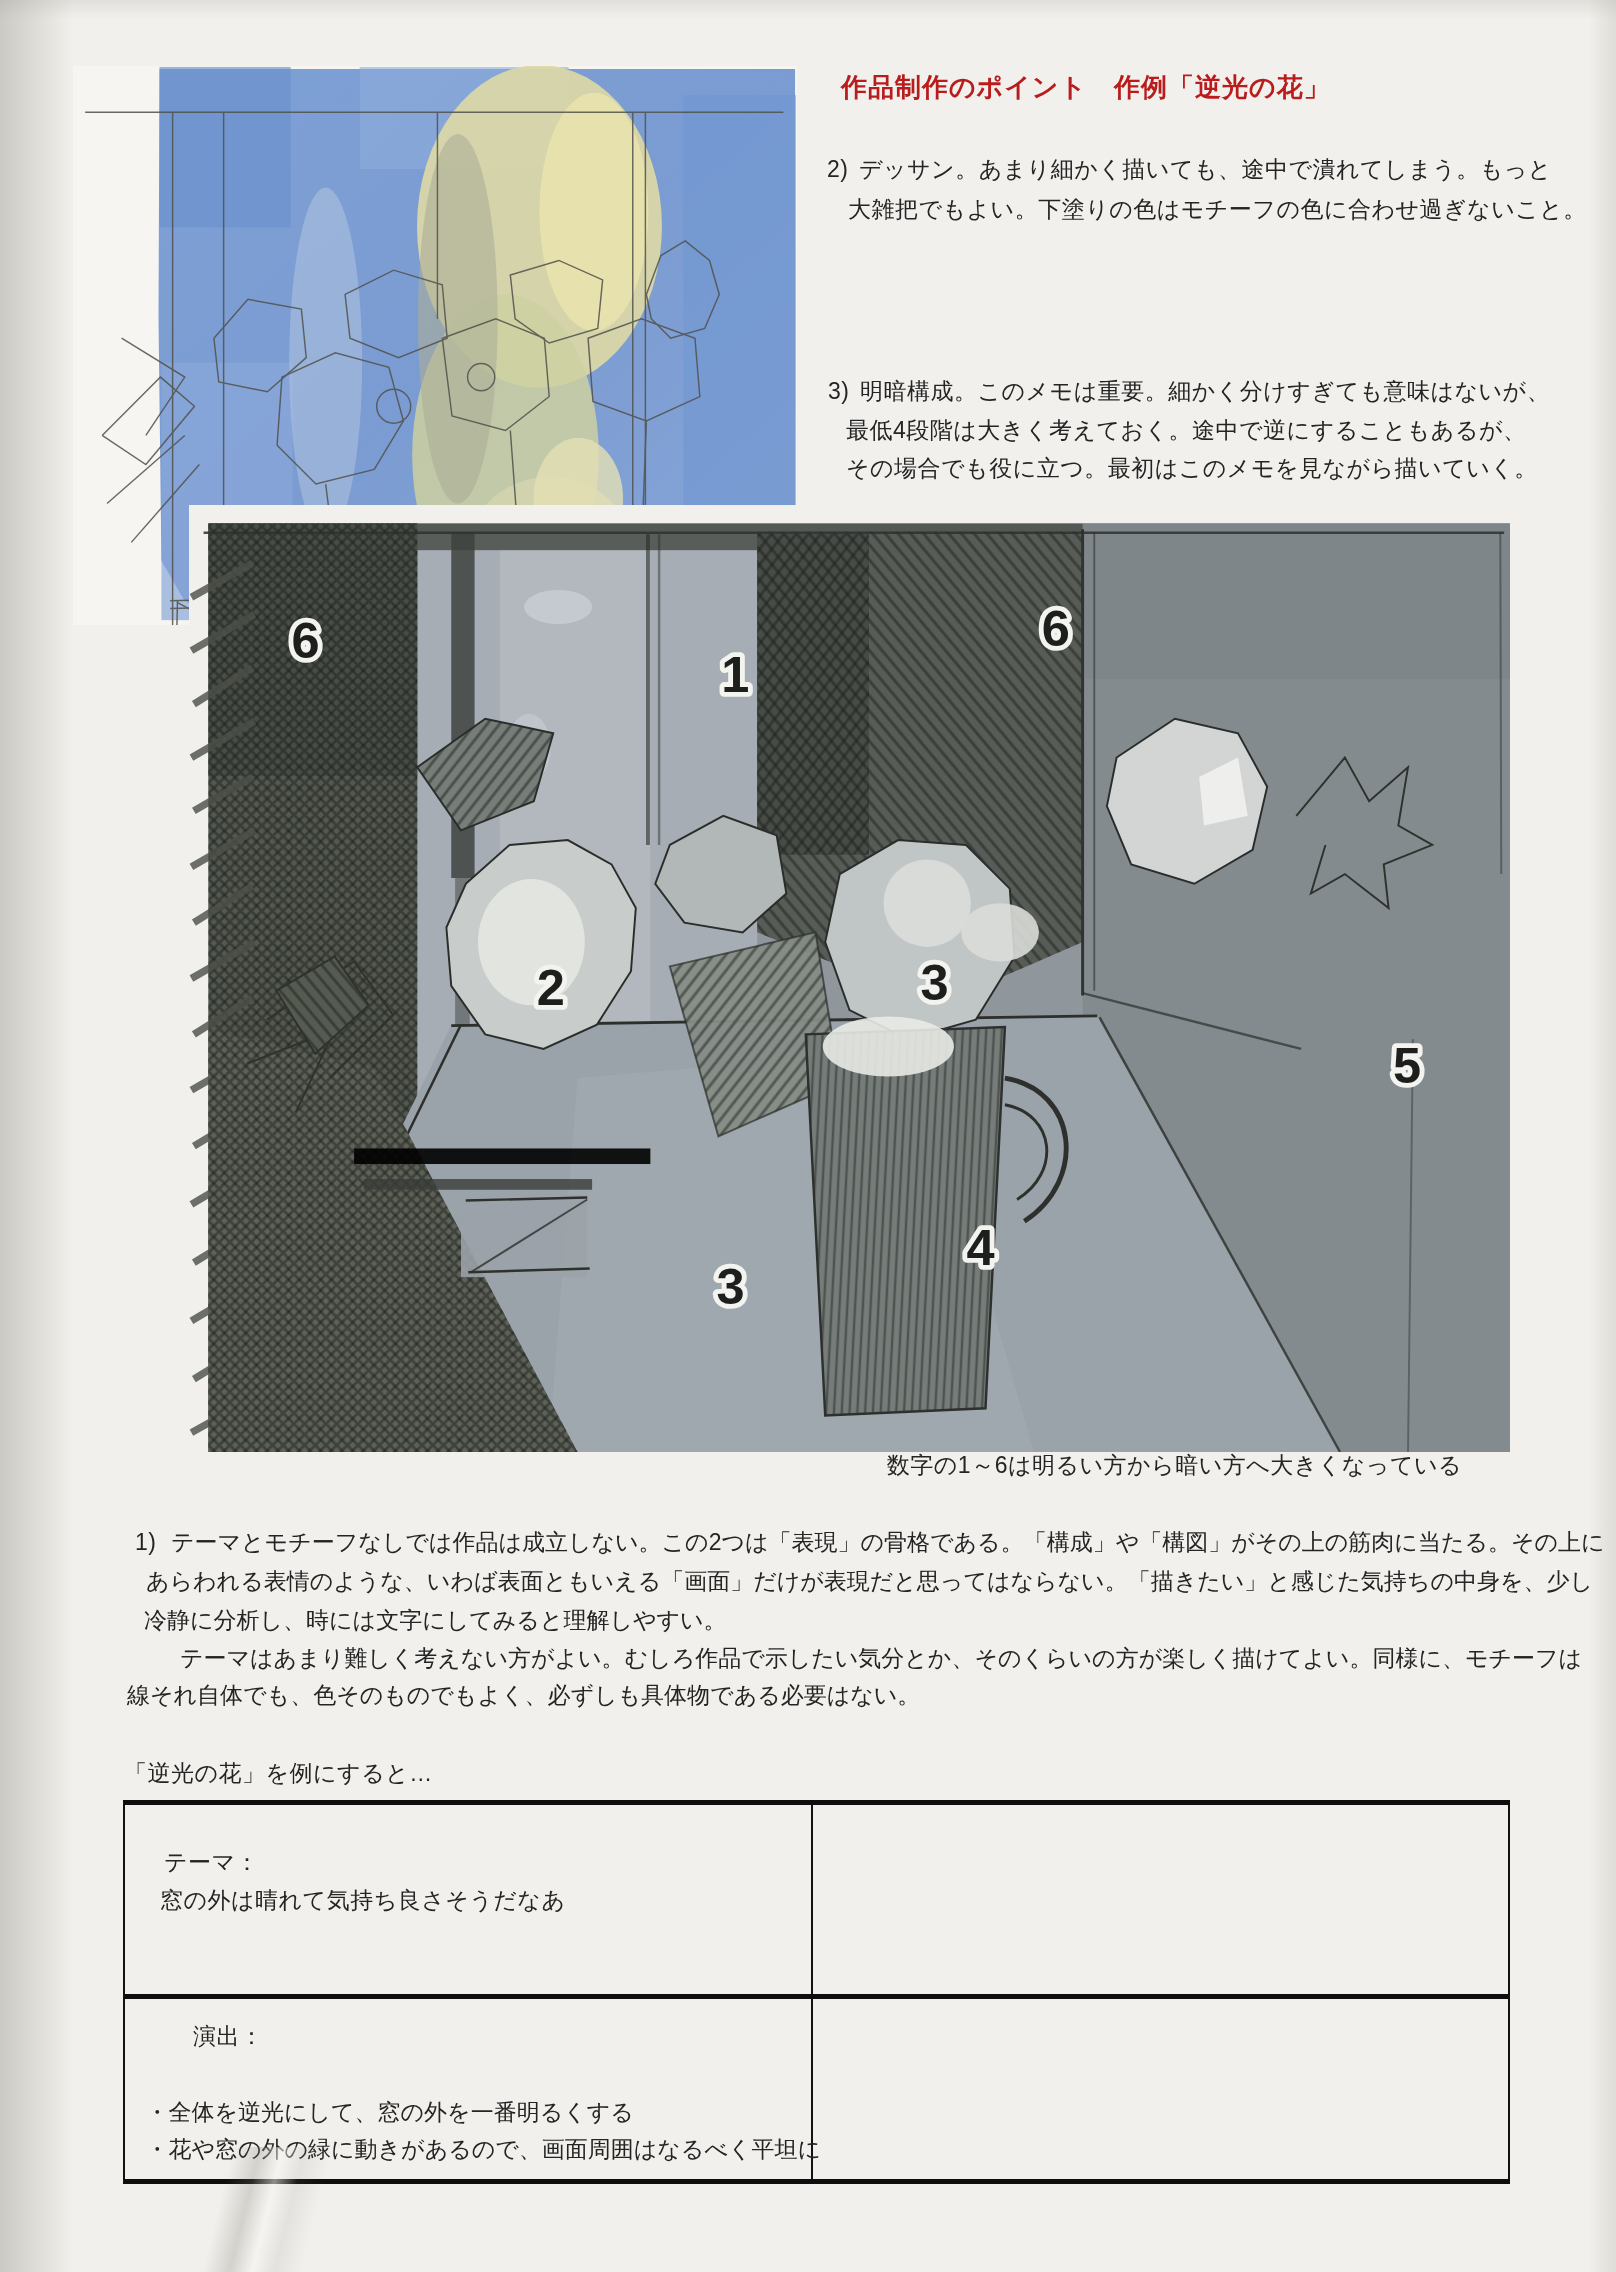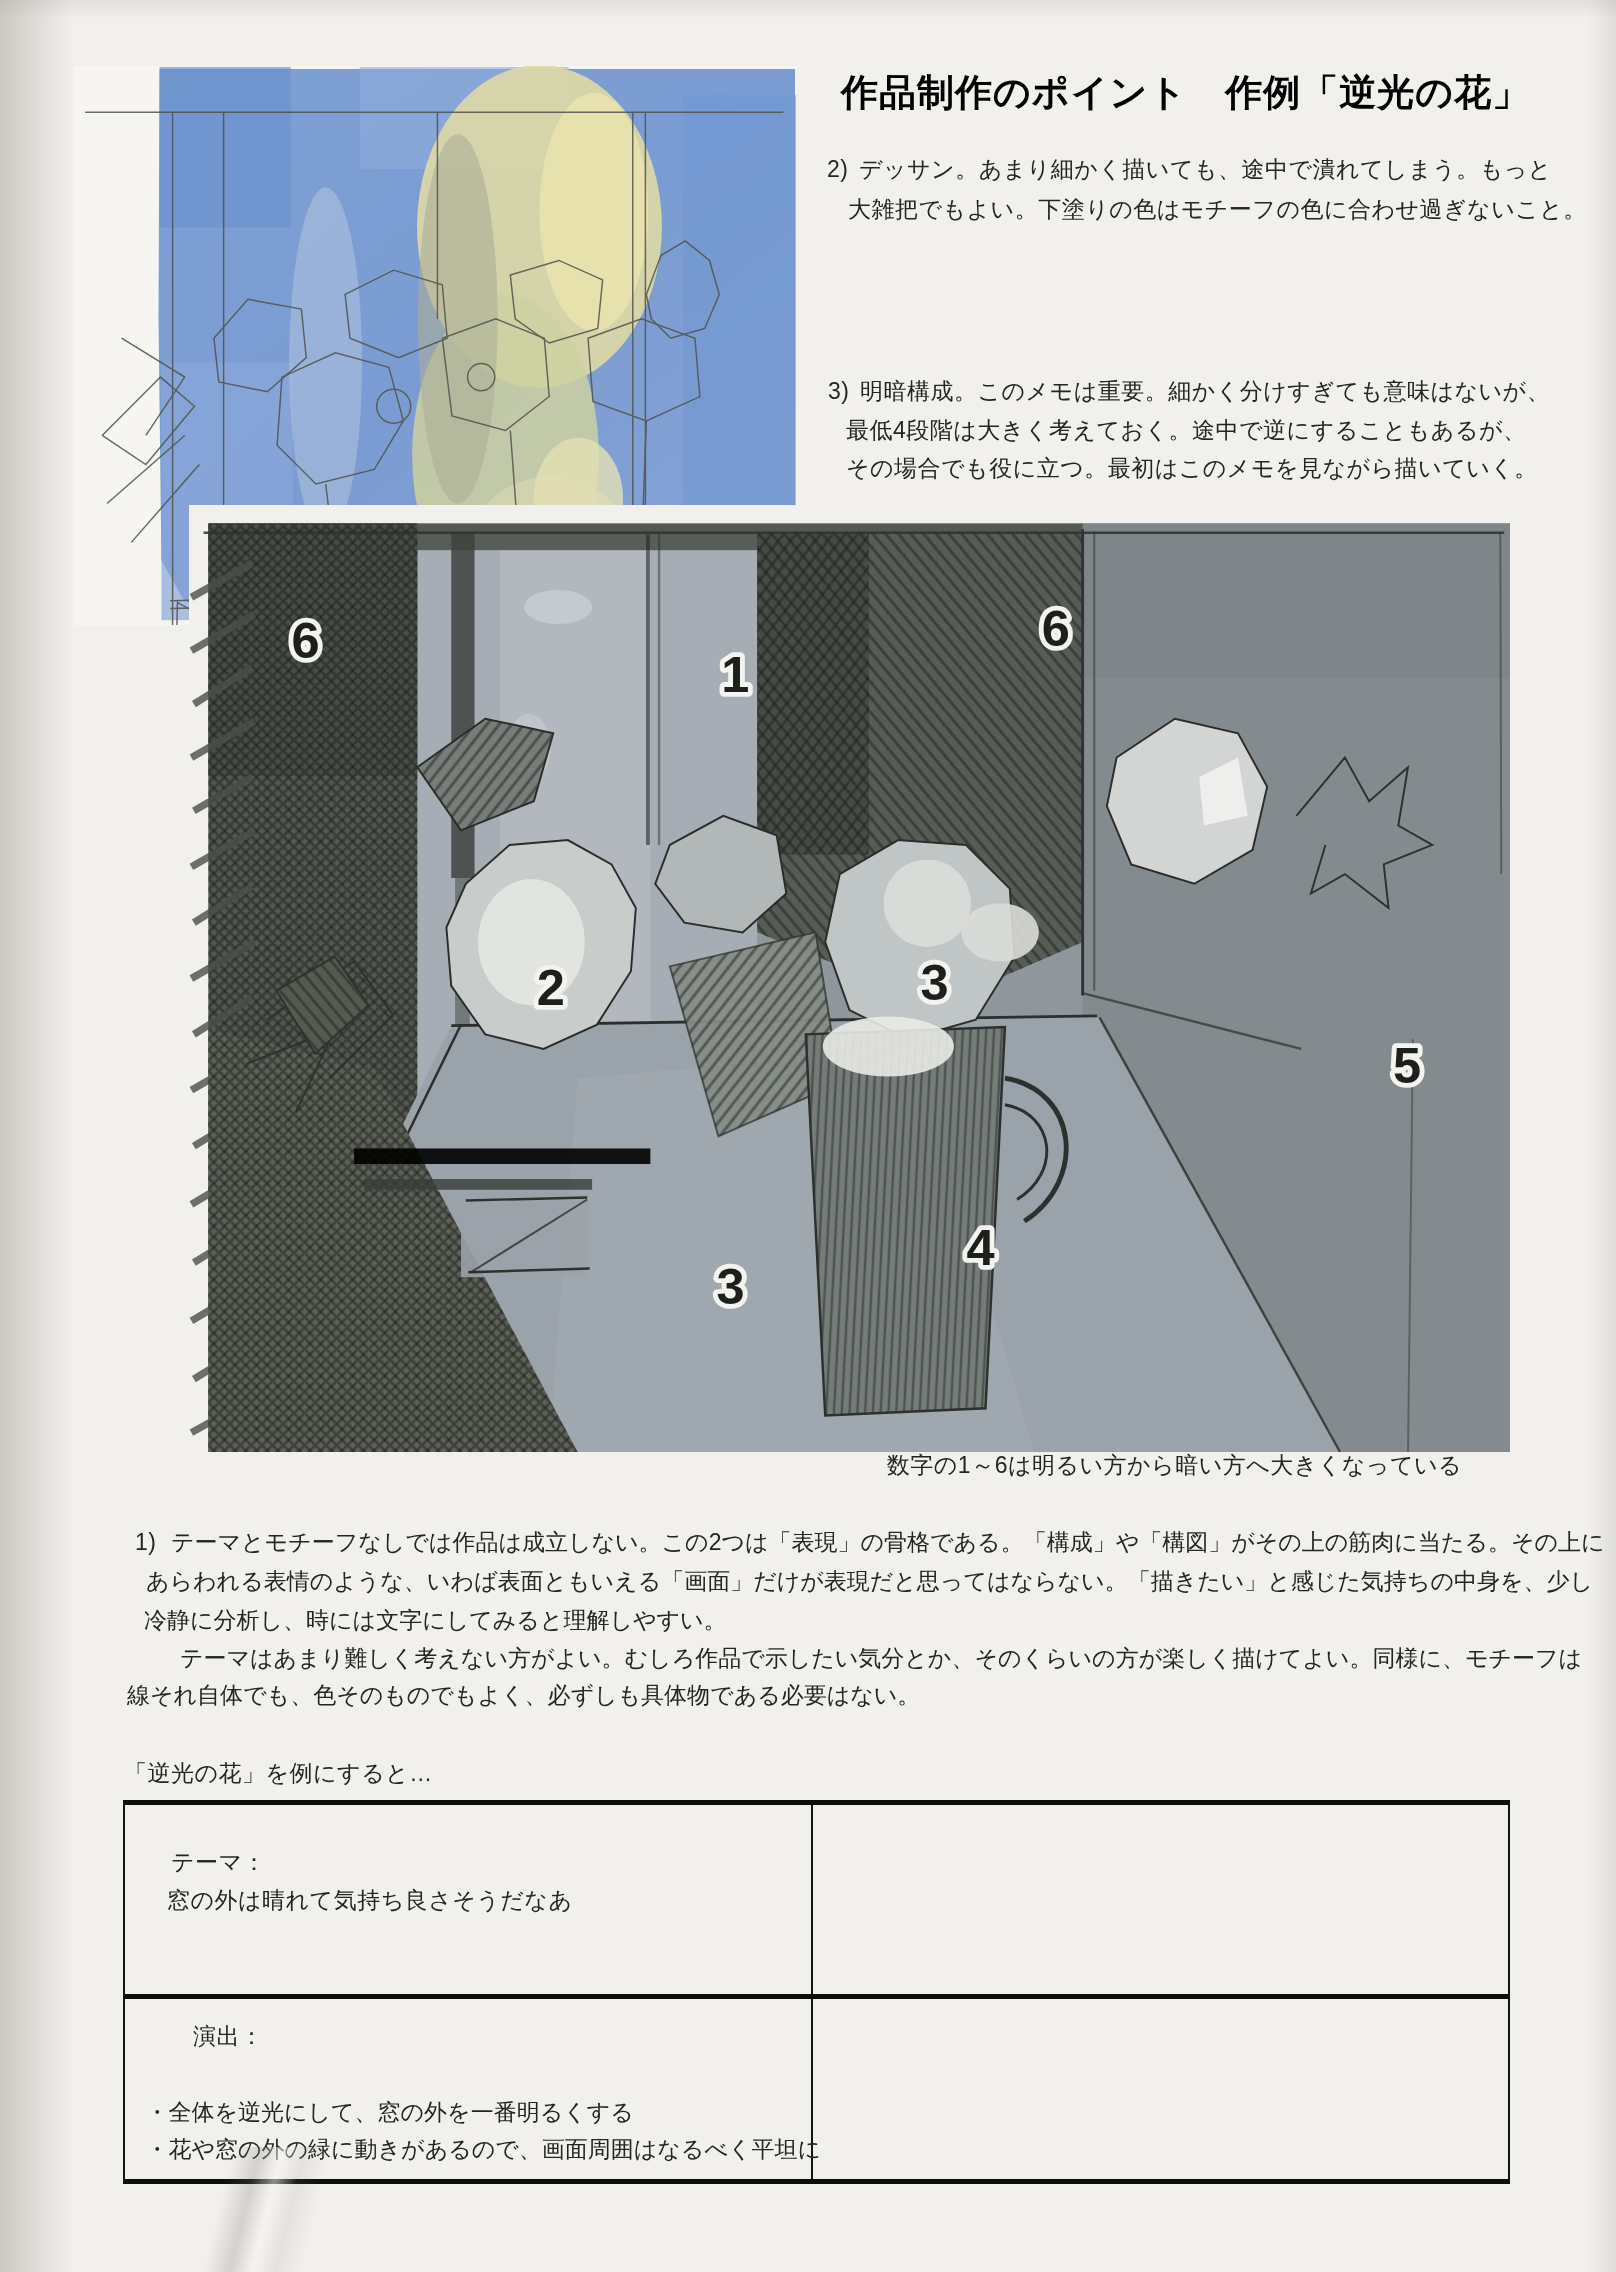--- a/index.html
+++ b/index.html
@@ -8,21 +8,21 @@
   
   .edge-left{position:absolute;left:0;top:0;width:73px;height:100%;
     background:linear-gradient(to right,rgba(140,138,130,.38),rgba(140,138,130,0));}
   .edge-right{position:absolute;right:0;top:0;width:29px;height:100%;
     background:linear-gradient(to left,rgba(150,148,140,.22),rgba(150,148,140,0));}
   .edge-top{position:absolute;left:0;top:0;width:100%;height:19.4px;
     background:linear-gradient(to bottom,rgba(150,148,140,.18),rgba(150,148,140,0));}
   .crease{position:absolute;left:0;bottom:0;width:418px;height:126px;
     background:linear-gradient(104deg,rgba(125,122,114,0) 52%,rgba(125,122,114,.26) 58%,rgba(248,247,243,.55) 63%,rgba(125,122,114,.12) 68%,rgba(125,122,114,0) 74%);}
   .ln{position:absolute;white-space:nowrap;font-size:23px;line-height:1;color:#242424;letter-spacing:0.5px;}
-  .title{font-size:37px;font-weight:bold;color:#000000;letter-spacing:1px;}
+  .title{font-size:26px;font-weight:bold;color:#b91c1c;letter-spacing:1px;}
   .fig{position:absolute;}
   .fig svg{display:block;width:100%;height:100%;}
   
   .tbl{position:absolute;left:123px;top:1800px;width:1383px;height:374px;
        border:2.4px solid #121212;border-top:5.3px solid #0e0e0e;border-bottom:5.3px solid #0e0e0e;background:transparent;}
   .tbl .vdiv{position:absolute;left:686px;top:0;bottom:0;width:2.4px;background:#121212;}
   .tbl .hdiv{position:absolute;left:0;right:0;top:189px;height:5.3px;background:#0e0e0e;}
   .cell{position:absolute;}
   .cell .ln{letter-spacing:0.5px;}
   .num-style{font-family:"Liberation Sans",sans-serif;font-weight:bold;}
@@ -270,21 +270,21 @@
     <span class="ln" style="left:180px;top:1647px;letter-spacing:0;">テーマはあまり難しく考えない方がよい。むしろ作品で示したい気分とか、そのくらいの方が楽しく描けてよい。同様に、モチーフは</span>
     <span class="ln" style="left:127px;top:1684px;letter-spacing:0;">線それ自体でも、色そのものでもよく、必ずしも具体物である必要はない。</span>
   </div>
 
   <div class="ln" style="left:124px;top:1762px;">「逆光の花」を例にすると…</div>
 
   <div class="tbl">
     <div class="vdiv"></div>
     <div class="hdiv"></div>
 
-    <div class="cell" style="left:7px;top:0;width:653px;height:189px;">
+    <div class="cell" style="left:0;top:0;width:653px;height:189px;">
       <span class="ln" style="left:39px;top:46px;">テーマ：</span>
       <span class="ln" style="left:35px;top:84px;">窓の外は晴れて気持ち良さそうだなあ</span>
     </div>
 
 
     <div class="cell" style="left:0;top:194px;width:686px;bottom:0;">
       <span class="ln" style="left:35px;top:26px;margin-left:33px;">演出：</span>
       <span class="ln" style="left:20.4px;top:102px;letter-spacing:0;">・全体を逆光にして、窓の外を一番明るくする</span>
       <span class="ln" style="left:20.4px;top:139px;letter-spacing:0;">・花や窓の外の緑に動きがあるので、画面周囲はなるべく平坦に</span>
     </div>

